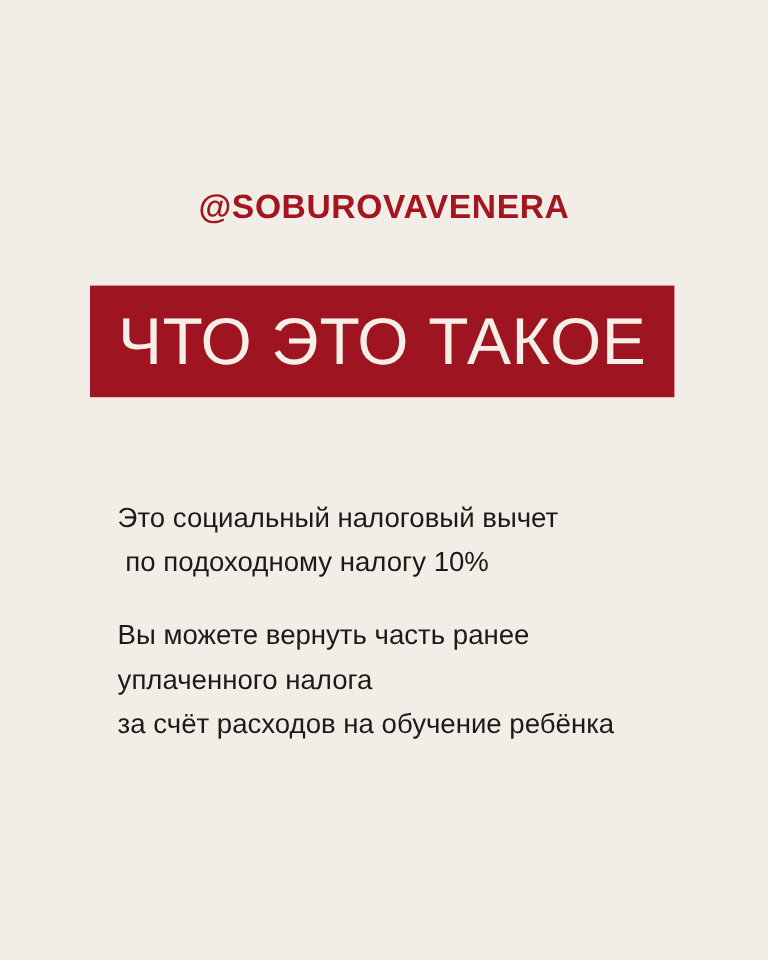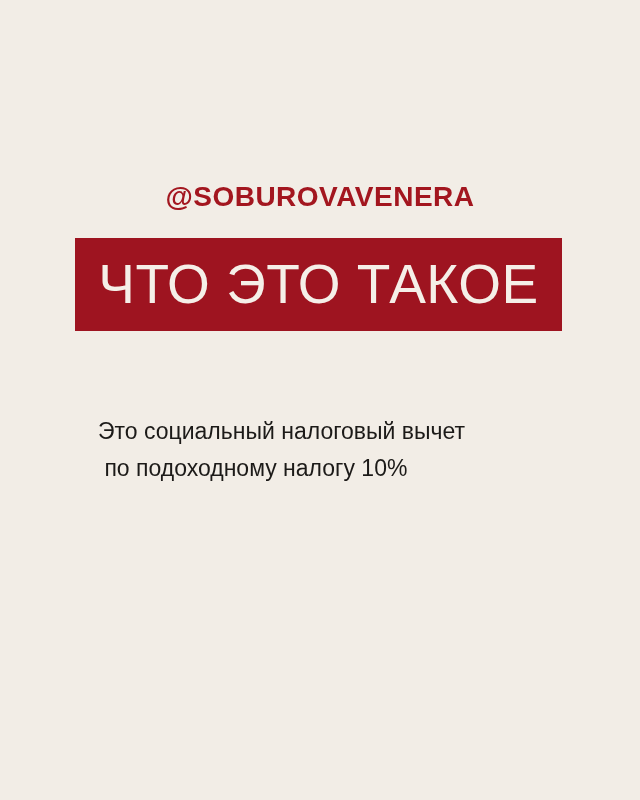--- a/index.html
+++ b/index.html
@@ -24,21 +24,20 @@
   .handle{
     position:absolute;
     top:157px;
     left:0;
     width:100%;
     text-align:center;
     font-size:28px;
     font-weight:700;
     letter-spacing:0.5px;
     color:var(--handle-red);
-    margin-top:24px;
   }
   .banner{
     position:absolute;
     left:75px;
     top:238px;
     width:487px;
     height:93px;
     background:var(--accent-red);
     display:flex;
     align-items:center;
@@ -76,14 +75,17 @@
 <div class="canvas">
   <div class="handle">@SOBUROVAVENERA</div>
 
   <div class="banner">
     <span class="banner-text">ЧТО ЭТО ТАКОЕ</span>
   </div>
 
   <div class="body-copy">
     <p>Это социальный налоговый вычет
  по подоходному налогу 10%</p>
+    <p>Вы можете вернуть часть ранее
+уплаченного налога
+за счёт расходов на обучение ребёнка</p>
   </div>
 </div>
 
 </body></html>

